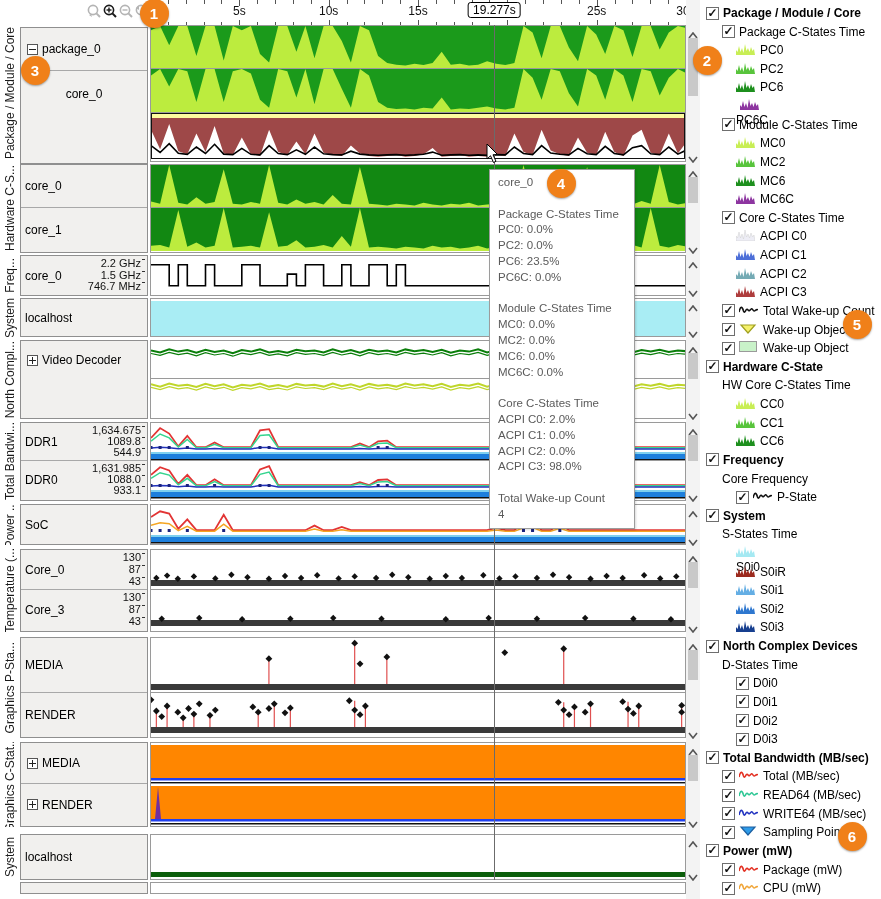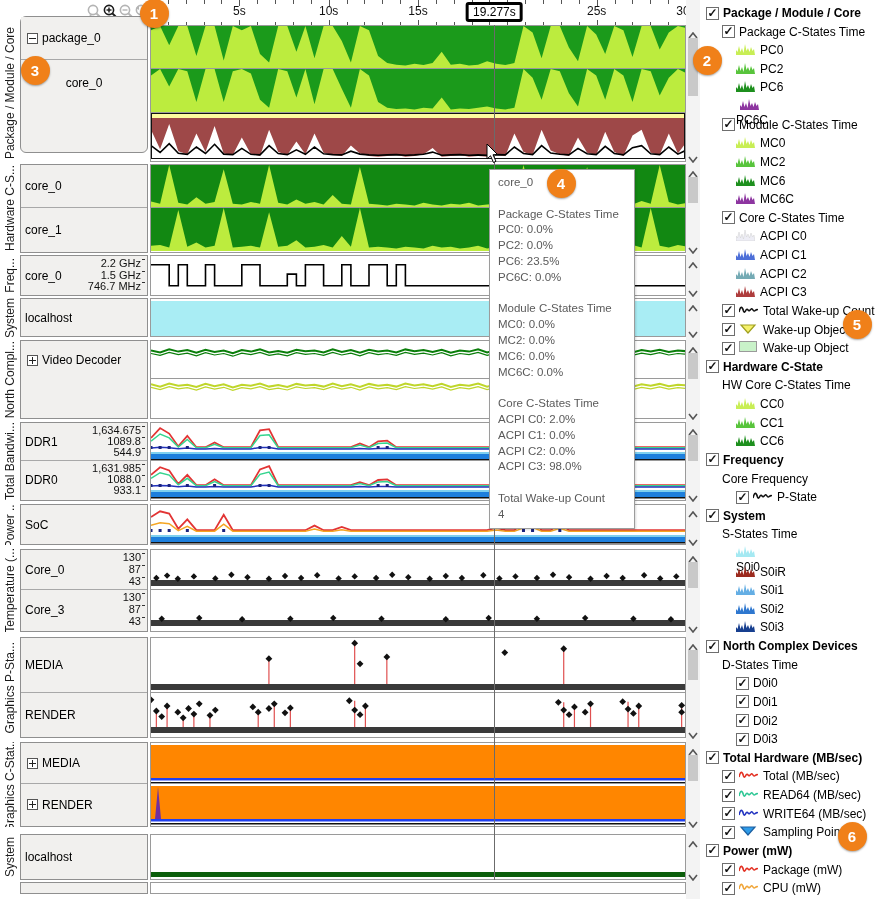--- a/index.html
+++ b/index.html
@@ -3,21 +3,21 @@
 <meta charset="utf-8">
 <style>
   html,body{margin:0;padding:0;background:#fff;font-family:"Liberation Sans",sans-serif;}
   #app{position:relative;width:881px;height:899px;overflow:hidden;background:#fff;font-size:12px;color:#000;}
   
   .toolbtn{position:absolute;top:3px;width:17px;height:18px;cursor:pointer;}
   
   #ruler{position:absolute;left:150px;top:0;width:536px;height:25px;background:#fff;}
   .tick{position:absolute;background:#555;width:1px;}
   .ticklabel{position:absolute;top:4px;transform:translateX(-50%);font-size:12px;color:#111;white-space:nowrap;}
-  #cursorbadge{position:absolute;top:2px;transform:translateX(-50%);background:#fff;border:3px solid #000000;border-radius:3px;padding:0 4px;font-size:12px;white-space:nowrap;z-index:30;}
+  #cursorbadge{position:absolute;top:2px;transform:translateX(-50%);background:#fff;border:1px solid #000000;border-radius:3px;padding:0 4px;font-size:12px;white-space:nowrap;z-index:30;}
   #crosshair{position:absolute;width:1px;background:#6b6b6b;z-index:12;}
   
   .vlabel{position:absolute;left:0;width:20px;display:flex;align-items:center;justify-content:center;overflow:hidden;}
   .vlabel span{writing-mode:vertical-rl;transform:rotate(180deg);font-size:12px;color:#1a1a1a;white-space:nowrap;}
   .sgroup{position:absolute;left:20px;width:128px;background:#f1f0ee;border:1px solid #8f8f8f;box-sizing:border-box;}
   .srow{position:relative;box-sizing:border-box;border-bottom:1px solid #a8a8a8;display:flex;align-items:center;background:#f1f0ee;cursor:pointer;}
   .srow:last-child{border-bottom:none;}
   .srow .lbl{white-space:nowrap;overflow:hidden;}
   .srow.center{justify-content:center;}
   .expand{display:inline-block;width:9px;height:9px;border:1px solid #555;background:#fff;position:relative;margin-right:4px;flex:none;}
@@ -144,21 +144,21 @@
       <div class="ticklabel" style="left: 178.667px;">10s</div>
       <div class="ticklabel" style="left: 268px;">15s</div>
       <div class="ticklabel" style="left: 446.667px;">25s</div>
       <div class="ticklabel" style="left: 536px;">30s</div>
       <div id="cursorbadge" style="left: 344.416px;">19.277s</div>
     </div>
   <div id="sidebar">
       <div class="vlabel" style="top: 25px; height: 137px;">
         <span>Package / Module / Core</span>
       </div>
-      <div class="sgroup" style="top: 16px; height: 137px; border-radius: 6px;">
+      <div class="sgroup" style="top: 27px; height: 137px;">
         <div class="srow" style="height: 43px; padding-left: 6px;">
           <span class="expand"></span>
           <span class="lbl">package_0</span>
         </div>
         <div class="srow center" style="height: 46px;">
           <span class="lbl">core_0</span>
         </div>
       </div>
       <div class="vlabel" style="top: 164px; height: 89px;">
         <span>Hardware C-S...</span>
@@ -892,21 +892,21 @@
       <div class="litem" style="top: 711.56px; left: 36px;">
         <div class="cb">✓</div>
         <span>D0i2</span>
       </div>
       <div class="litem" style="top: 730.18px; left: 36px;">
         <div class="cb">✓</div>
         <span>D0i3</span>
       </div>
       <div class="litem bold" style="top: 748.8px; left: 6px;">
         <div class="cb">✓</div>
-        <span>Total Hardware (MB/sec)</span>
+        <span>Total Bandwidth (MB/sec)</span>
       </div>
       <div class="litem" style="top: 767.42px; left: 22px;">
         <div class="cb">✓</div>
         <span class="licon"><svg width="19" height="13" viewBox="0 0 19 13">
             <path d="M0,9 C1.5,3 3,3 4.5,8 C6,12 7,4 9,7 C11,10 12,3 14,7 C15.5,10 17,5 19,7" fill="none" stroke="#e33022" stroke-width="1.6"></path>
           </svg></span>
         <span>Total (MB/sec)</span>
       </div>
       <div class="litem" style="top: 786.04px; left: 22px;">
         <div class="cb">✓</div>

